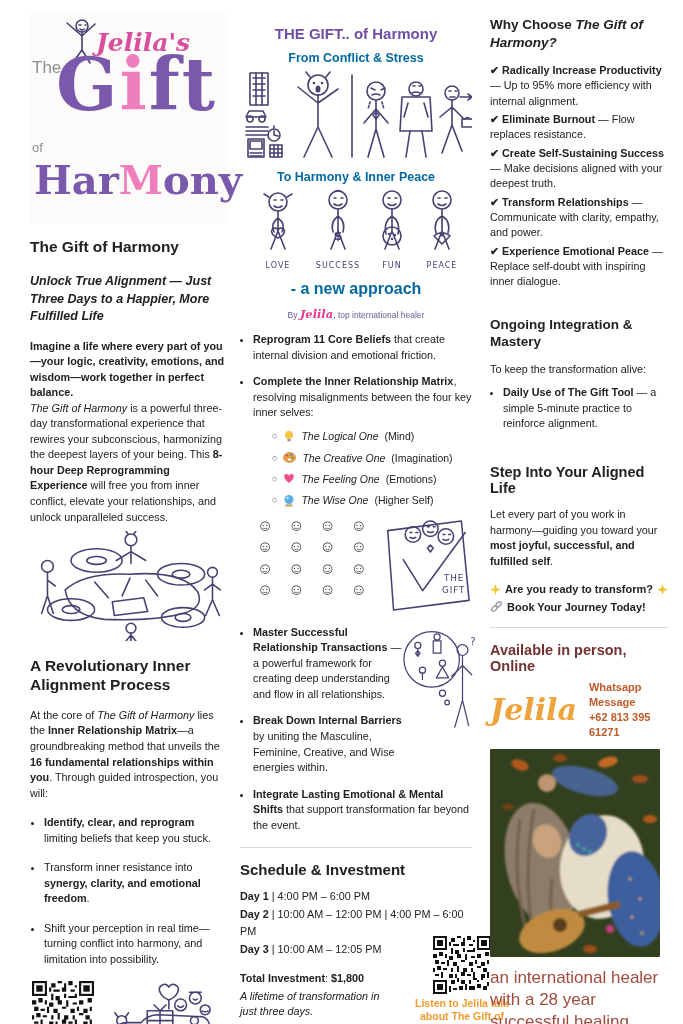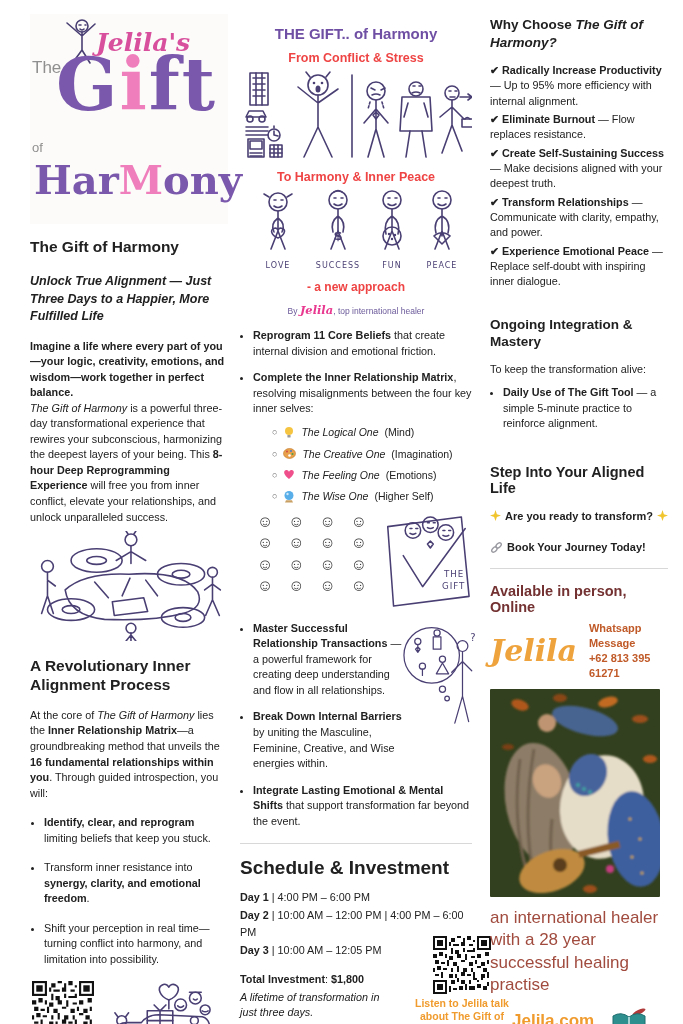--- a/index.html
+++ b/index.html
@@ -28,55 +28,55 @@
   .h2{font-size:15.5px;font-weight:700;line-height:1.22;margin:16px 0 0;}
   .blist{margin:2px 0 0;padding-left:14px;}
   .blist li{margin-top:14px;}
   .stones{display:block;margin:6px auto 0;}
   .qr-row{display:flex;gap:12px;margin-top:13px;align-items:flex-start;}
   .qr-block{width:66px;text-align:center;flex:none;}
   .qr{width:62px;height:62px;display:block;margin:0 auto;}
   .orange-label{color:#f09b2d;font-weight:700;font-size:13.5px;line-height:1.25;margin-top:3px;}
   
   .mid-title{margin-top:25px;text-align:center;color:#6f4fa3;font-weight:700;font-size:15px;}
-  .pink-label{text-align:center;color:#ef4444;font-weight:700;font-size:12.5px;margin-top:9px;}
+  .pink-label{text-align:center;color:#0369a1;font-weight:700;font-size:12.5px;margin-top:9px;}
   .draw{display:block;margin:4px auto 0;}
-  .approach{margin-top:6px;font-size:12px;}
+  .approach{margin-top:6px;font-size:16px;}
   .byline{text-align:center;font-size:8.5px;color:#6b5a9a;margin-top:9px;}
   .mid-h{text-align:center;font-weight:700;font-size:13.5px;margin:17px 0 0;color:#111;}
   .mid-list{padding-left:13px;margin:4px 0 0;font-size:10.8px;line-height:1.44;}
   .mid-list li{margin-top:11px;}
   .selves{margin:9px 0 0 32px;}
   .self-row{display:flex;align-items:center;gap:6px;margin-top:9px;font-size:10.5px;}
   .marker{color:#666;font-size:9px;}
   .self-name{font-style:italic;}
   .smiley-gift-row{display:flex;margin-top:10px;align-items:flex-start;gap:10px;padding-left:14px;}
   .smiley-grid{display:grid;grid-template-columns:repeat(4,1fr);width:116px;gap:3px 9px;
                font-size:16px;color:#333;text-align:center;line-height:1.15;}
   .b2-wrap{position:relative;margin-top:8px;}
   .b2-wrap .bubble{position:absolute;right:-4px;top:2px;}
   .narrow{width:150px;}
   .divider{border-top:1.5px solid #d8d8d8;margin:14px 0 0;}
-  .sched-h{font-weight:700;font-size:19px;margin:13px 0 0;}
+  .sched-h{font-weight:700;font-size:15px;margin:13px 0 0;}
   .sched{font-size:10.8px;line-height:1.62;margin:10px 0 0;}
   .note{font-style:italic;margin-top:2px;width:150px;}
   .listen-block{position:absolute;left:172px;top:936px;width:100px;text-align:center;}
   .listen-block .qr{width:58px;height:58px;}
   .listen-block .orange-label{font-size:10.5px;}
   
   .why-h{font-size:13.5px;font-weight:700;line-height:1.3;margin:16px 0 0;}
   .checks p{margin:3px 0 0;font-size:10.8px;line-height:1.42;}
   .checks p:first-child{margin-top:12px;}
   .r-body{font-size:10.8px;line-height:1.44;margin:11px 0 0;}
   .r-list{padding-left:13px;margin:4px 0 0;font-size:10.8px;line-height:1.44;}
   .r-list li{margin-top:8px;}
   .ong-h{font-size:13.5px;font-weight:700;line-height:1.3;margin:26px 0 0;}
   .step-h{font-size:14.5px;font-weight:700;margin:32px 0 0;}
   .cta{margin:14px 0 0;font-weight:700;font-size:11px;display:flex;align-items:center;gap:4px;}
-  .cta2{margin-top:19px;}
+  .cta2{margin-top:5px;}
   .available{color:#733131;font-weight:700;font-size:14.5px;margin-top:14px;font-family:"Liberation Sans",sans-serif;}
   .contact-row{display:flex;gap:12px;margin-top:6px;align-items:center;}
   .jelila-script{font:italic 700 30px "DejaVu Serif",serif;color:#efa33c;}
   .wa-contact{font-weight:700;font-size:11px;color:#c05a28;line-height:1.35;}
   .photo{display:block;margin-top:9px;border-radius:1px;}
   .healer-caption{color:#a04b3e;font-size:17px;line-height:1.3;margin:10px 0 0;}
   .site-row{display:flex;align-items:center;gap:16px;margin-top:12px;padding-left:22px;}
   .site{color:#f09b2d;font-weight:700;font-size:17px;}
   svg.ink *{stroke:#4a3f73;fill:none;stroke-width:1.6;stroke-linecap:round;stroke-linejoin:round;}
   svg.ink .fillink{fill:#4a3f73;stroke:none;}
@@ -405,20 +405,21 @@
       <p><span class="seg-b">✔ Experience Emotional Peace</span><span> — Replace self-doubt with inspiring inner dialogue.</span></p>
     </div>
 
     <h3 class="ong-h">Ongoing Integration &amp; Mastery</h3>
     <p class="r-body">To keep the transformation alive:</p>
     <ul class="r-list">
       <li><span class="seg-b">Daily Use of The Gift Tool</span><span> — a simple 5-minute practice to reinforce alignment.</span></li>
     </ul>
 
     <h3 class="step-h">Step Into Your Aligned Life</h3>
+    <p class="r-body"><span>Let every part of you work in harmony—guiding you toward your </span><span class="seg-b">most joyful, successful, and fulfilled self</span><span>.</span></p>
 
     <p class="cta">
       <svg width="11" height="11">
           <use href="#sparkle-sym"></use>
         </svg>
       <span>Are you ready to transform?</span>
       <svg width="11" height="11">
           <use href="#sparkle-sym"></use>
         </svg>
     </p>

